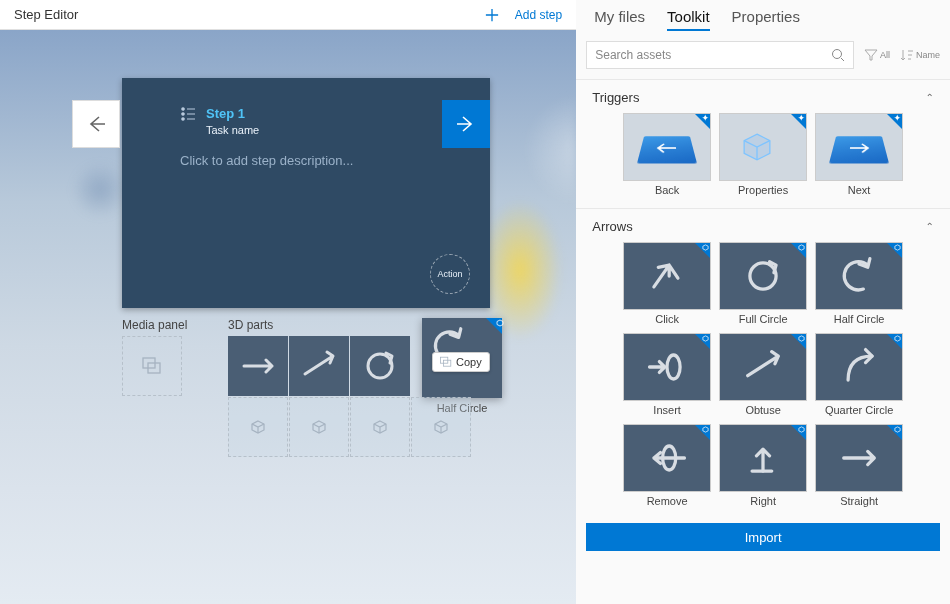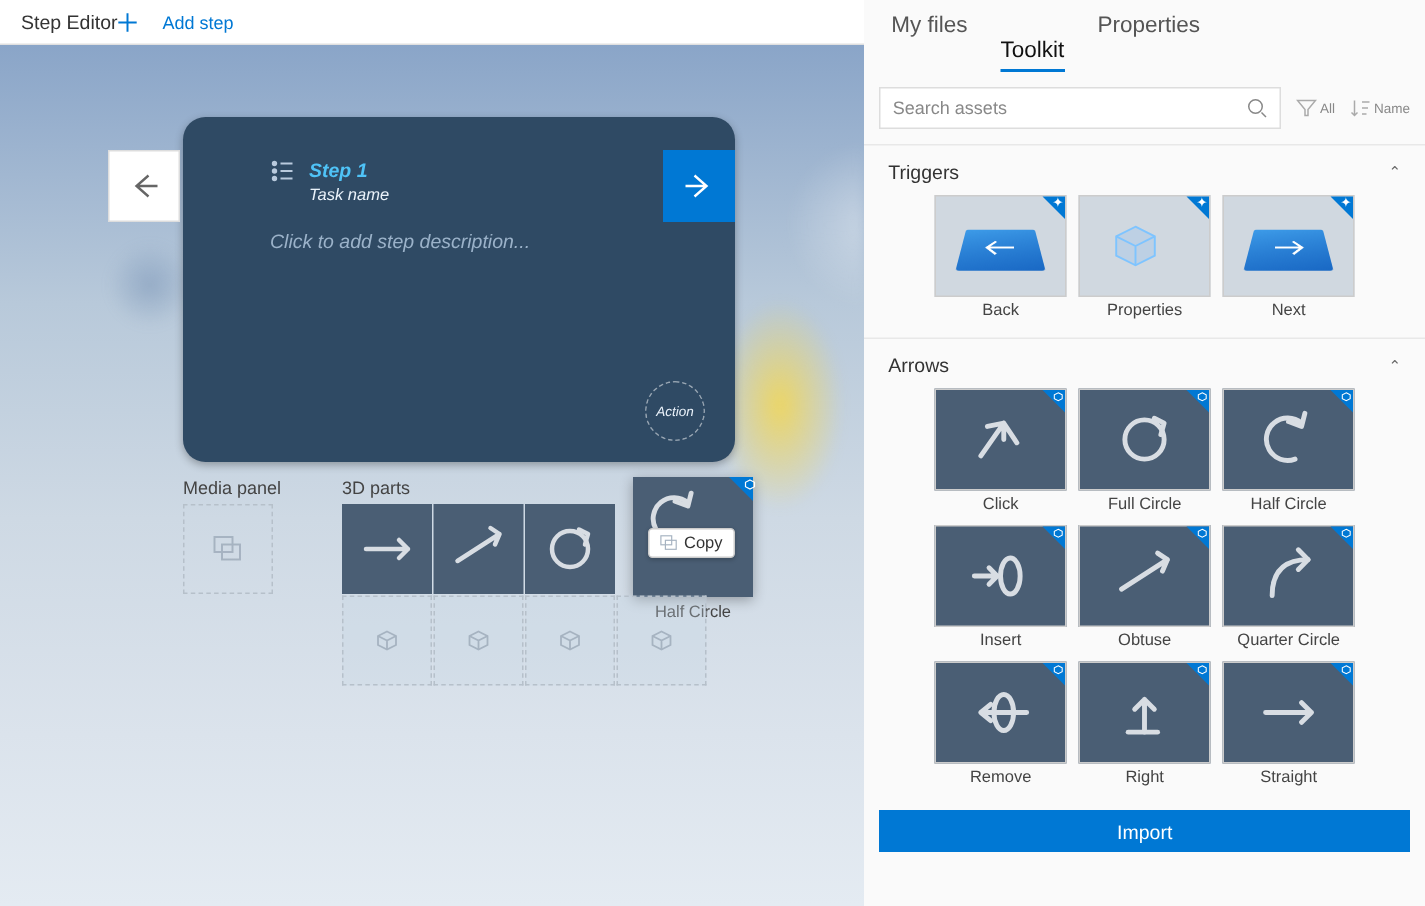--- a/index.html
+++ b/index.html
@@ -1,35 +1,35 @@
 <!DOCTYPE html>
 <html><head>
   <meta charset="utf-8">
   <style>
     * { box-sizing: border-box; margin: 0; padding: 0; font-family: "Segoe UI", -apple-system, sans-serif; }
     body { width: 950px; height: 604px; overflow: hidden; background: #f8f8f8; display: flex; }
 
     
     .left { width: 612px; height: 100%; display: flex; flex-direction: column; }
-    .step-header { height: 30px; display: flex; align-items: center; padding: 0 14px; background: #fff; border-bottom: 1px solid #e0e0e0; font-size: 13px; }
+    .step-header { height: 30px; display: flex; align-items: center; justify-content: space-between; padding: 0 14px; background: #fff; border-bottom: 1px solid #e0e0e0; font-size: 13px; }
     .step-header-title { font-weight: 500; color: #333; }
     .add-step { color: #0078d4; font-size: 12px; display: flex; align-items: center; gap: 16px; cursor: pointer; }
     .add-step svg { width: 14px; height: 14px; }
 
     .canvas { flex: 1; position: relative; background: linear-gradient(180deg, #8aa5c8 0%, #b8c9da 30%, #ced9e4 55%, #dbe3ec 80%, #e4ebf2 100%); overflow: hidden; }
     
     .canvas::before { content:""; position:absolute; inset:0;
       background:
        radial-gradient(60px 100px at 520px 240px, rgba(250,215,60,.75), rgba(250,215,60,0) 70%),
        radial-gradient(40px 40px at 100px 160px, rgba(100,130,170,.4), transparent 70%),
        radial-gradient(80px 80px at 580px 120px, rgba(255,255,255,.35), transparent 70%);
       filter: blur(4px);
     }
 
-    .card { position: absolute; left: 122px; top: 48px; width: 368px; height: 230px; background: #2f4a64; border-radius: 15px; box-shadow: 0 2px 6px rgba(0,0,0,.3); font-style: italic; }
+    .card { position: absolute; left: 122px; top: 48px; width: 368px; height: 230px; background: #2f4a64; border-radius: 0; box-shadow: 0 2px 6px rgba(0,0,0,.3); }
     .nav-back { position: absolute; left: -50px; top: 22px; width: 48px; height: 48px; background: #fff; border:1px solid #ddd; display:flex; align-items:center; justify-content:center; }
     .nav-fwd { position: absolute; right: 0; top: 22px; width: 48px; height: 48px; background: #0078d4; display:flex; align-items:center; justify-content:center; }
     .step-title-row { position:absolute; left: 58px; top: 28px; display:flex; align-items:flex-start; gap:10px; color:#fff; }
     .step-meta { line-height: 1.2; }
     .step-num { color:#4fc3f7; font-size: 13px; font-weight:600; }
     .task-name { color:#eaf2fa; font-size: 11px; margin-top:2px; }
     .step-desc { position:absolute; left: 58px; top: 75px; color:#9bb2c9; font-size: 13px; }
     .action-circ { position:absolute; right: 20px; bottom: 14px; width: 40px; height: 40px; border:1px dashed rgba(255,255,255,.5); border-radius:50%; display:flex; align-items:center; justify-content:center; color:#eaf2fa; font-size:9px; }
     .label-3d { position:absolute; left: 228px; top: 288px; font-size: 12px; color:#444;}
 
@@ -43,21 +43,21 @@
     .copy-pill { position:absolute; left: 432px; top: 322px; background:#fff; border:1px solid #ccc; border-radius:3px; font-size:11px; color:#333; padding:3px 7px; display:flex; align-items:center; gap:4px; box-shadow:0 1px 3px rgba(0,0,0,.2); z-index:5;text-align:right; }
     .big-label { position:absolute; left: 422px; top: 372px; width:80px; text-align:center; font-size:11px; color:#444; }
 
     .empty-row { position:absolute; left: 228px; top: 367px; display:flex; gap:1px; }
     .empty-slot { width: 60px; height: 60px; border: 1.5px dashed #b6c0ca; background:rgba(200,215,230,.3); display:flex; align-items:center; justify-content:center; color:#9aa8b6; }
 
     
     .right { width: 397px; height: 100%; background:#fafafa; display:flex; flex-direction:column; }
     .tabs { display:flex; gap: 22px; padding: 8px 18px 6px; font-size: 15px; color:#555; }
     .tab { padding-bottom: 4px; cursor:pointer; }
-    .tab.active { color:#111; border-bottom: 2px solid #0078d4; margin-top: 17px; }
+    .tab.active { color:#111; border-bottom: 2px solid #0078d4; }
 
     .search-row { display:flex; align-items:center; gap: 10px; padding: 4px 10px 10px; }
     .search-box { flex:1; border:1px solid #ddd; height:28px; display:flex; align-items:center; padding:0 8px; font-size:12px; color:#888; background:#fff; }
     .search-box span { flex:1; }
     .filter-col { display:flex; flex-direction:row; align-items:center; font-size:9px; color:#888; gap:2px;}
 
     .section { border-top:1px solid #e8e8e8; }
     .section-head { display:flex; justify-content:space-between; align-items:center; padding: 10px 16px 8px; font-size: 13px; color:#333; }
     .chev { color:#666; font-size:10px; }
 

